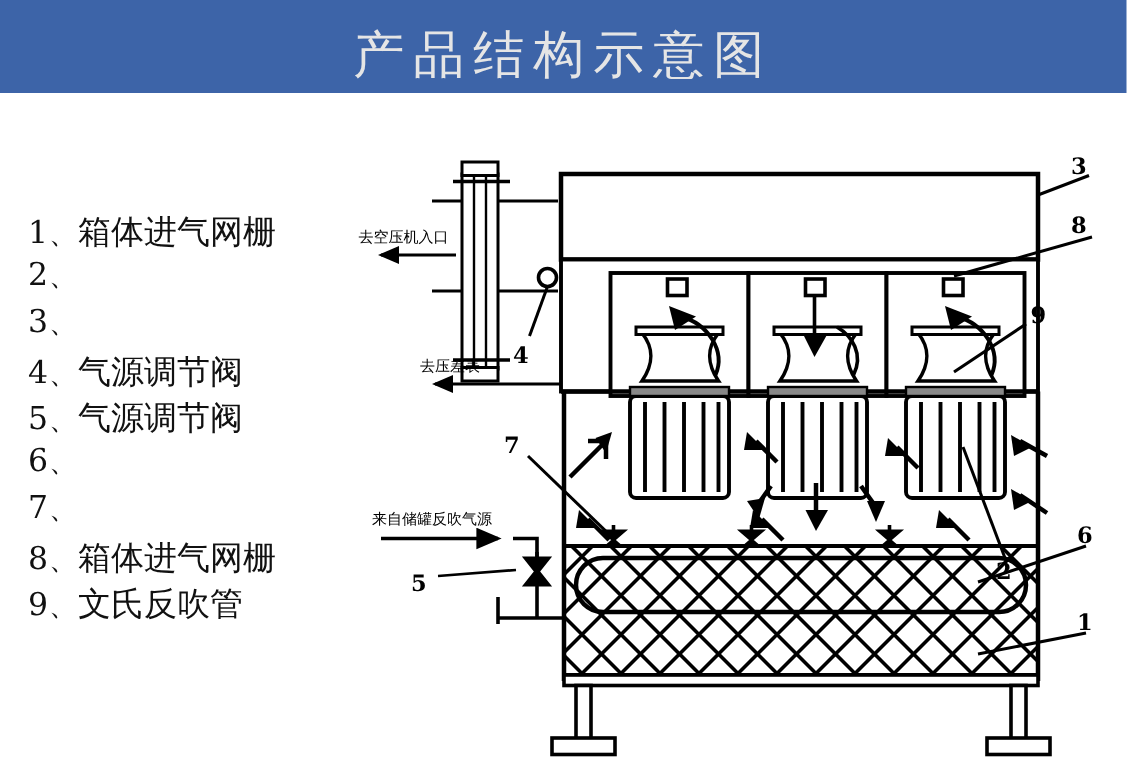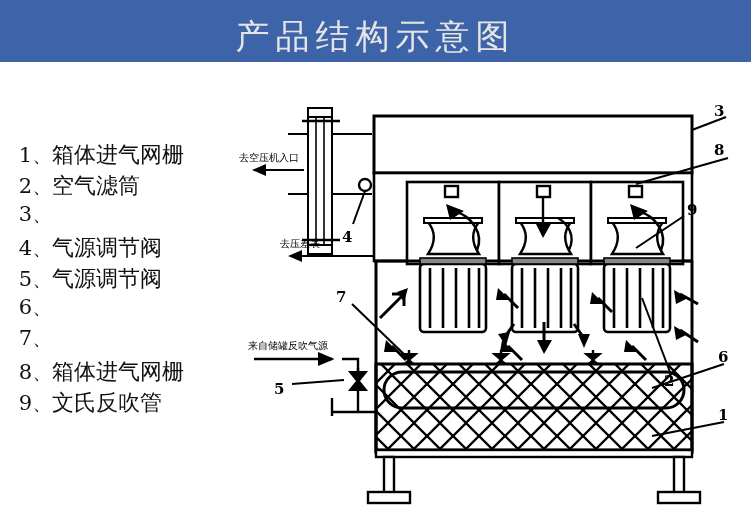--- a/index.html
+++ b/index.html
@@ -71,21 +71,20 @@
 
 <div id="legend">
   <div class="legend-row">
     <span class="legend-num">1</span>
     <span class="legend-dun">、</span>
     <span class="legend-text">箱体进气网栅</span>
   </div>
   <div class="legend-row">
     <span class="legend-num">2</span>
     <span class="legend-dun">、</span>
-    <span class="legend-text">空气滤筒</span>
   </div>
   <div class="legend-row">
     <span class="legend-num">3</span>
     <span class="legend-dun">、</span>
   </div>
   <div class="legend-row">
     <span class="legend-num">4</span>
     <span class="legend-dun">、</span>
     <span class="legend-text">气源调节阀</span>
   </div>

